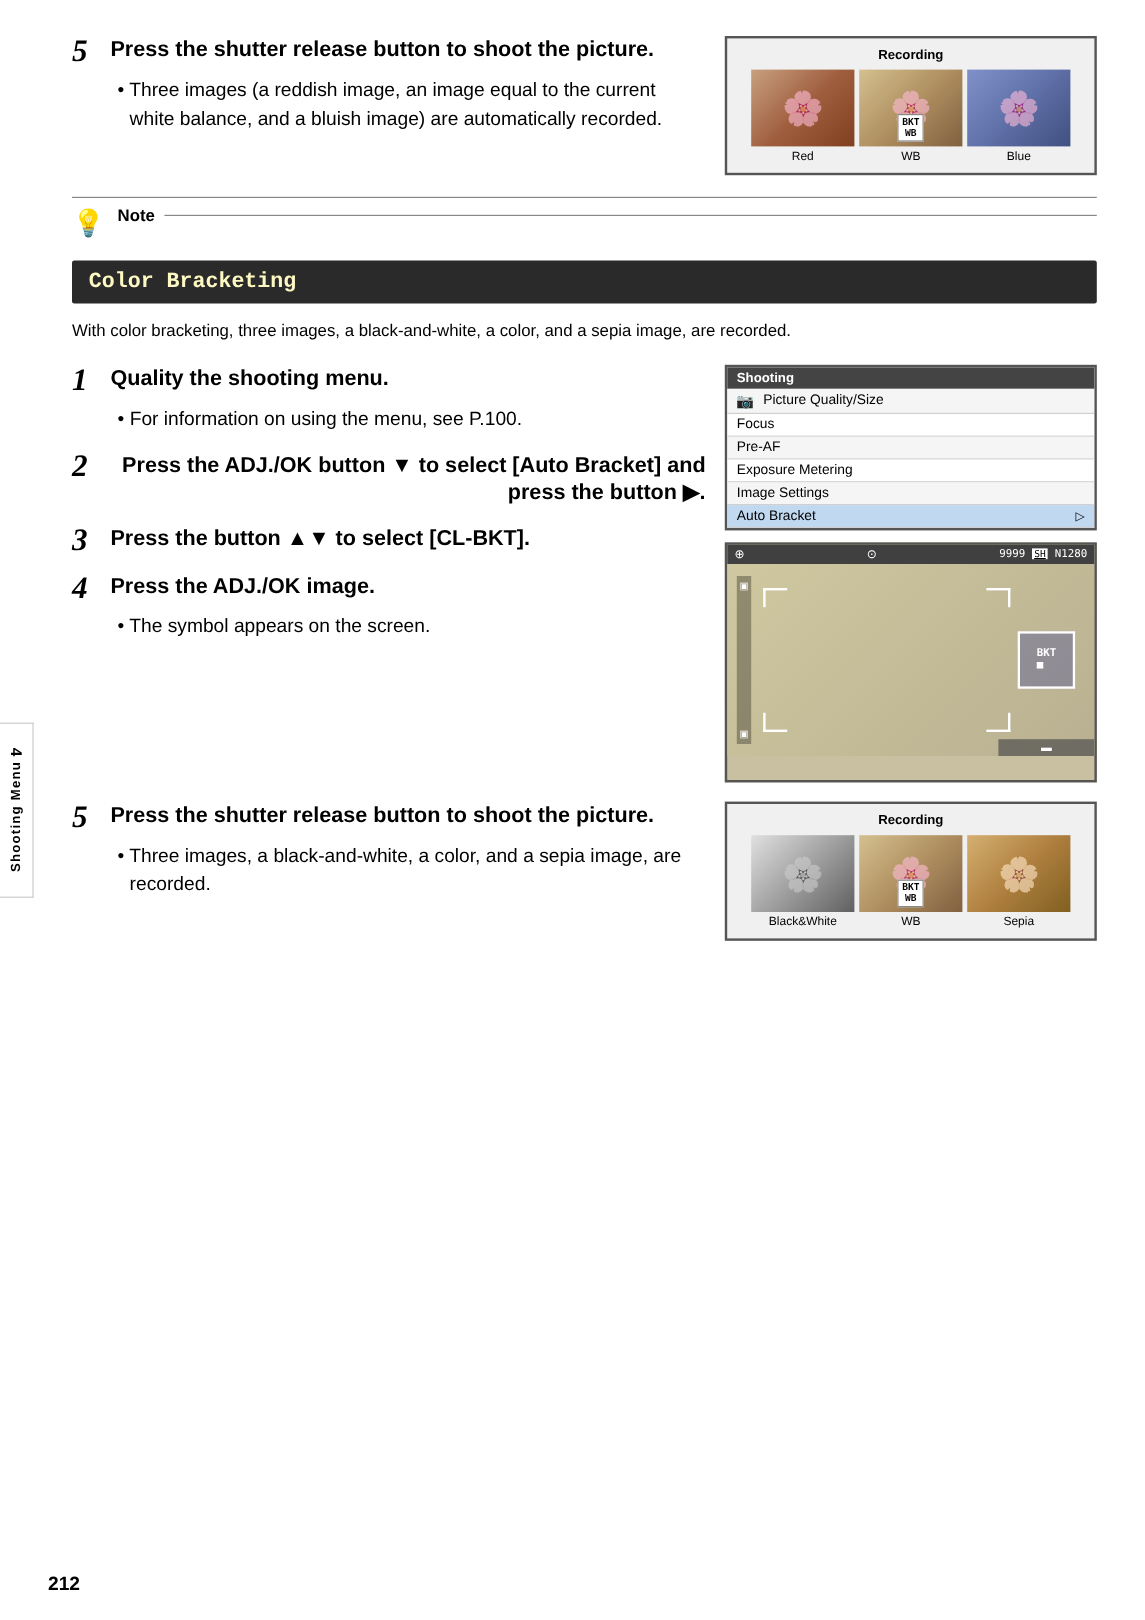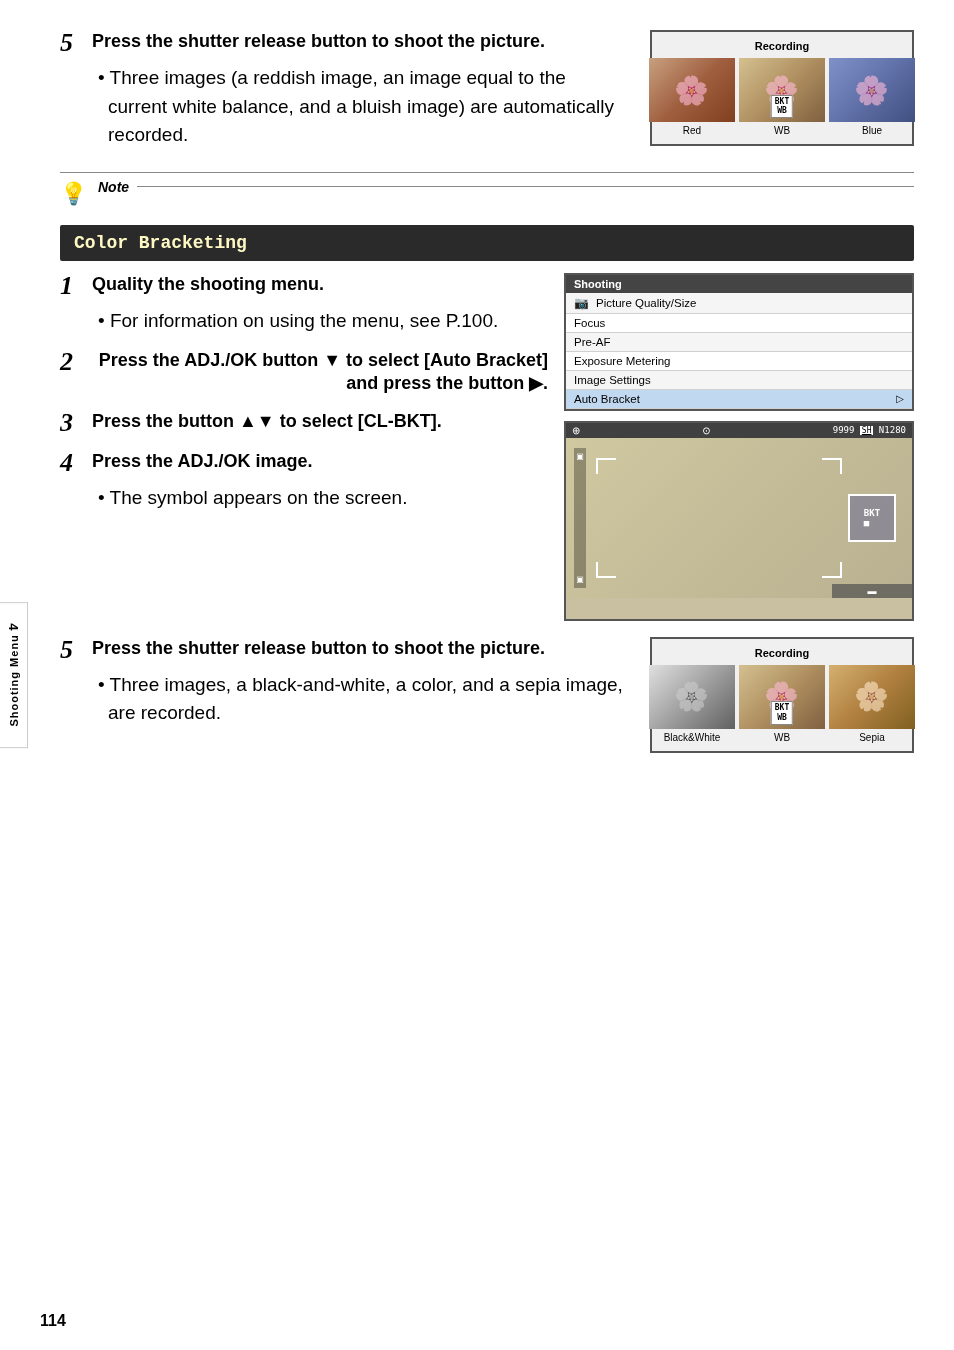--- a/index.html
+++ b/index.html
@@ -76,21 +76,21 @@
       min-width: 24px;
     }
     .step-title {
       font-size: 18px;
       font-weight: bold;
       line-height: 1.3;
       text-align: right;
     }
     .step-body {
       margin-left: 32px;
-      font-size: 19px;
+      font-size: 16px;
       line-height: 1.5;
     }
     .bullet-item {
       padding-left: 16px;
       text-indent: -10px;
       margin-bottom: 4px;
     }
     .bullet-item::before {
       content: "• ";
     }
@@ -98,21 +98,21 @@
     
     .top-section {
       display: flex;
       gap: 20px;
       margin-bottom: 18px;
     }
     .top-left {
       flex: 1;
     }
     .top-right {
-      width: 264px;
+      width: 310px;
     }
 
     
     .recording-box {
       border: 2px solid #555;
       background: #f0f0f0;
       padding: 8px;
     }
     .recording-label {
       text-align: center;
@@ -180,21 +180,20 @@
     }
     .note-icon {
       font-size: 22px;
       min-width: 28px;
       padding-top: 2px;
     }
     .note-content {
       flex: 1;
     }
     .note-title {
-      font-style: italic;
       font-weight: bold;
       font-size: 14px;
       margin-bottom: 4px;
       display: flex;
       align-items: center;
       gap: 4px;
     }
     .note-title::after {
       content: '';
       flex: 1;
@@ -370,21 +369,21 @@
     }
 
     .steps-1-4 {
       display: flex;
       gap: 16px;
     }
     .steps-1-4-left {
       flex: 1;
     }
     .steps-1-4-right {
-      width: 350px;
+      width: 310px;
       display: flex;
       flex-direction: column;
       gap: 10px;
     }
 
     .step-block {
       margin-bottom: 14px;
     }
   </style>
 </head>
@@ -437,20 +436,21 @@
 
   <div class="note-box">
     <div class="note-icon">💡</div>
     <div class="note-content">
       <div class="note-title">Note</div>
     </div>
   </div>
 
   <div class="section-header">Color Bracketing</div>
 
+  <div class="section-intro">With color bracketing, three images, a black-and-white, a color, and a sepia image, are recorded.</div>
 
   <div class="steps-1-4">
     <div class="steps-1-4-left">
 
       <div class="step-block">
         <div class="step-header">
           <span class="step-number">1</span>
           <span class="step-title">Quality the shooting menu.</span>
         </div>
         <div class="step-body">
@@ -579,15 +579,15 @@
             <div class="rec-image rec-img-sepia">
               <div class="flower-overlay" style="filter:sepia(0.7);">🌸</div>
             </div>
             <div class="rec-image-label">Sepia</div>
           </div>
         </div>
       </div>
     </div>
   </div>
 
-  <div class="page-number">114</div>
+  <div class="page-number">212</div>
 
 </div>
 
 </body></html>

